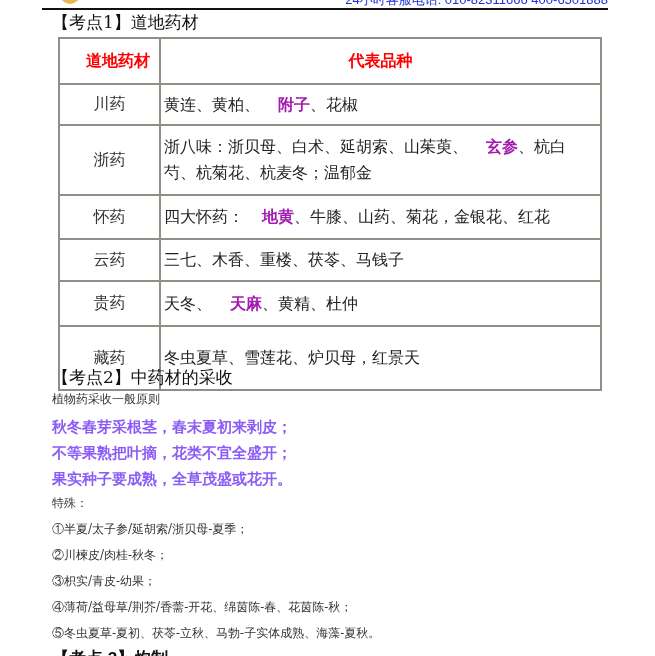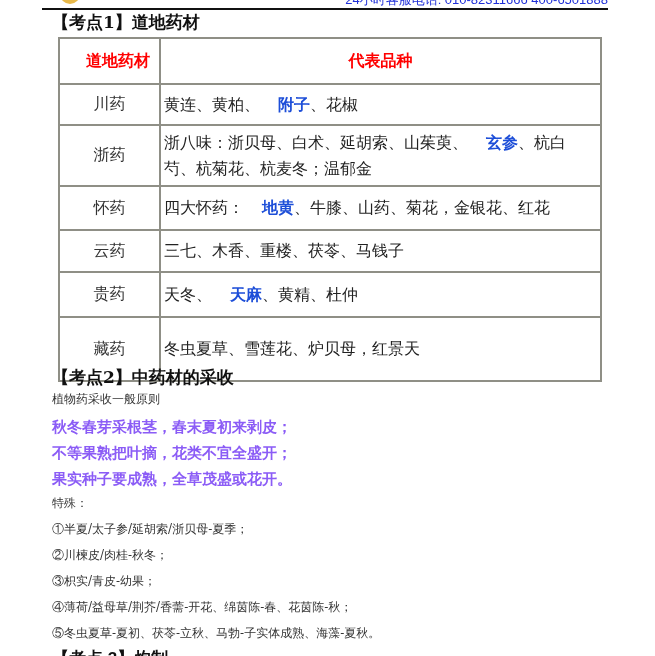--- a/index.html
+++ b/index.html
@@ -14,39 +14,39 @@
   }
   .header-logo {
     position: absolute; left: 18px; top: -8px; width: 20px; height: 12px;
     border-radius: 0 0 10px 10px; background: #e8b94a;
   }
   .header-hotline {
     position: absolute; right: 0; top: -9px; font-size: 13px;
     color: #1f2fd8; font-family: "Liberation Sans", sans-serif; white-space: nowrap;
   }
   .heading {
-    position: absolute; left: 52px; font-size: 17px; font-weight: bold;
+    position: absolute; left: 52px; font-size: 17px; font-weight: normal;
     font-family: "Liberation Sans", sans-serif; color: #111; white-space: nowrap;
   }
   .heading .num { font-family: "DejaVu Serif", serif; }
   table.herb-table {
     position: absolute; left: 58px; top: 37px; width: 544px;
     border-collapse: collapse;
   }
   table.herb-table td, table.herb-table th {
     border: 2px solid #8f8f86; font-size: 16px; padding: 0 3px;
     vertical-align: middle;
   }
   table.herb-table th {
     color: #ff0000; font-weight: bold; font-family: "Liberation Sans", sans-serif;
     height: 44px; font-size: 16px;
   }
   table.herb-table td.region { width: 76px; text-align: center; color: #333; }
   table.herb-table td.items { line-height: 26px; color: #222; }
-  .hl { color: #1d4ed8; font-weight: bold; font-family: "Liberation Sans", sans-serif; padding-left: 18px; }
+  .hl { color: #a21caf; font-weight: bold; font-family: "Liberation Sans", sans-serif; padding-left: 18px; }
   .line {
     position: absolute; left: 52px; font-size: 12px; white-space: nowrap; color: #333;
   }
   .line.red { color: #8b5cf6; font-weight: bold; font-family: "Liberation Sans", sans-serif; font-size: 15px; }
   .cut-heading {
     position: absolute; left: 52px; top: 649px; height: 7px; overflow: hidden;
     font-size: 17px; font-weight: bold; font-family: "Liberation Sans", sans-serif;
     color: #111; white-space: nowrap; line-height: 20px;
   }
 </style>
@@ -67,21 +67,21 @@
     <tr>
       <th style="width:76px;padding-left:20px;">道地药材</th>
       <th>代表品种</th>
     </tr>
   </thead>
   <tbody id="herb-rows">
       <tr style="height: 41px; border-radius: 16px;">
         <td class="region">川药</td>
         <td class="items"><span>黄连、黄柏、</span><span class="hl">附子</span><span>、花椒</span></td>
       </tr>
-      <tr style="height: 61px;">
+      <tr style="height: 70px;">
         <td class="region">浙药</td>
         <td class="items"><span>浙八味：浙贝母、白术、延胡索、山茱萸、</span><span class="hl">玄参</span><span>、杭白芍、杭菊花、杭麦冬；温郁金</span></td>
       </tr>
       <tr style="height: 44px;">
         <td class="region">怀药</td>
         <td class="items"><span>四大怀药：</span><span class="hl">地黄</span><span>、牛膝、山药、菊花，金银花、红花</span></td>
       </tr>
       <tr style="height: 42px;">
         <td class="region">云药</td>
         <td class="items"><span>三七、木香、重楼、茯苓、马钱子</span></td>

